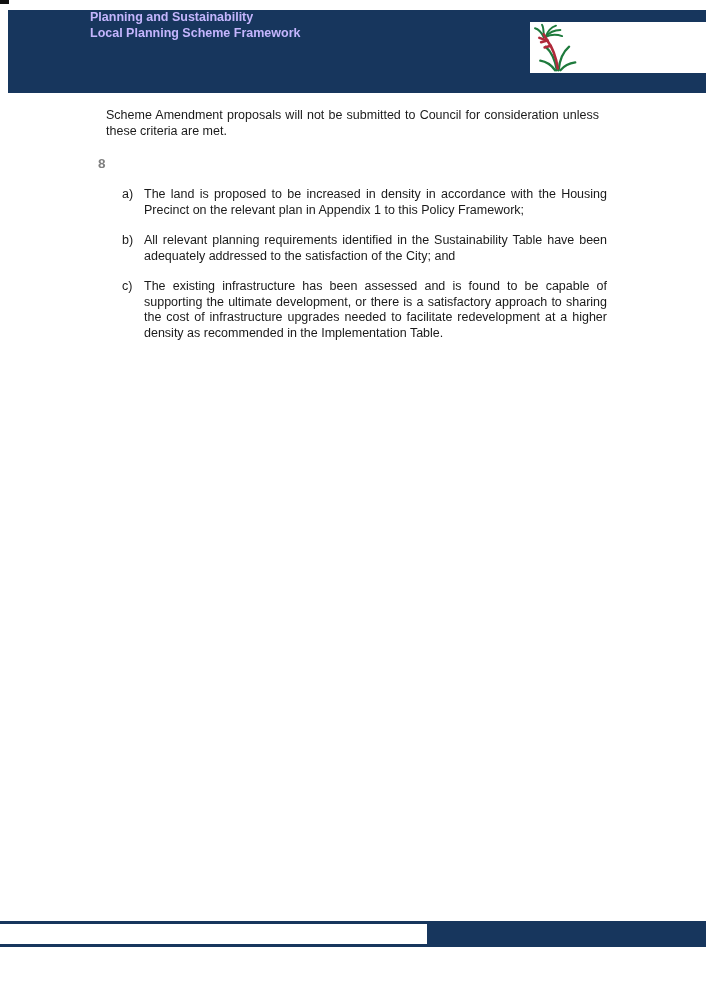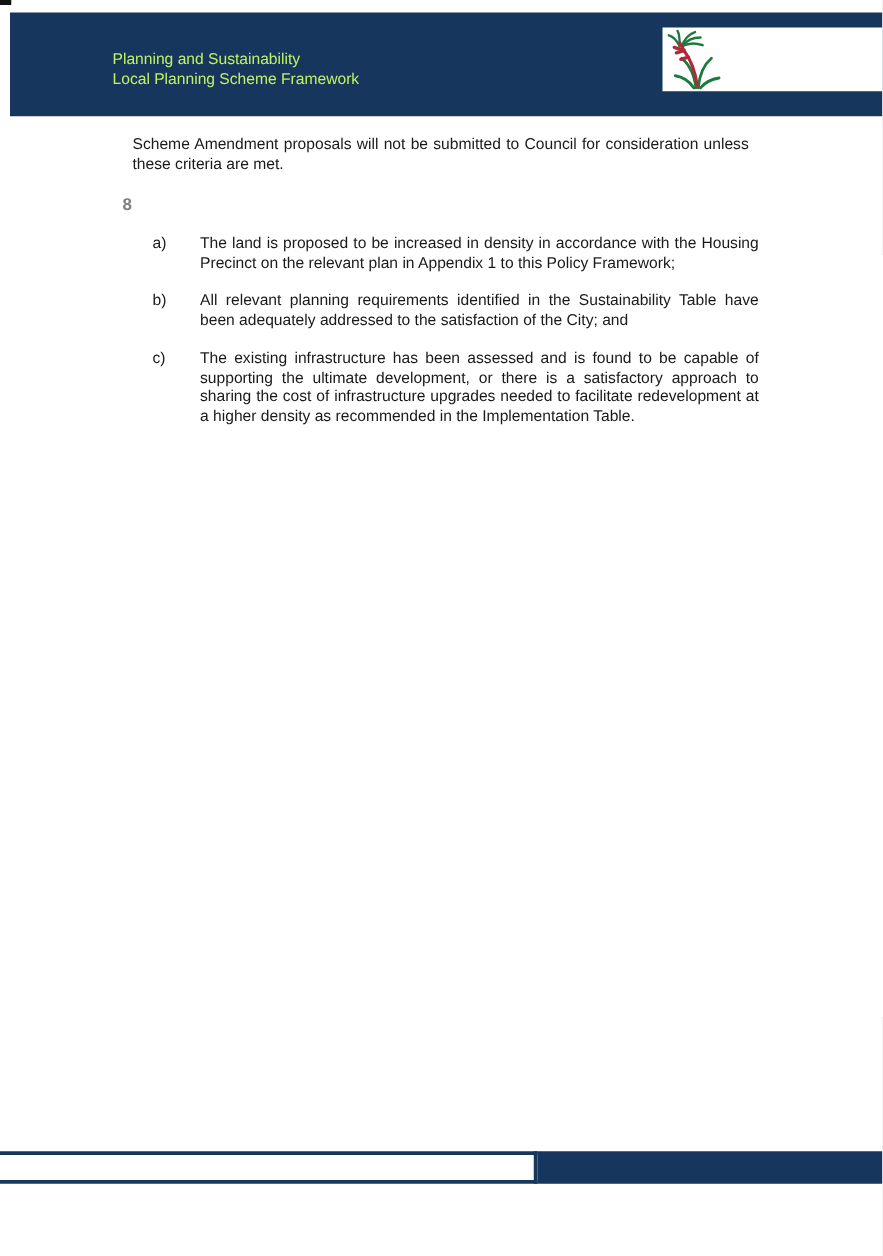--- a/index.html
+++ b/index.html
@@ -23,25 +23,26 @@
 
   
   .header-bar {
     position: absolute;
     left: 8px; top: 10px; right: 0;
     height: 83px;
     background: #17365d;
   }
   .header-text {
     position: absolute;
-    left: 82px; top: 30px;
-    color: #bef264;
+    left: 82px; top: 0;
+    color: #c4b5fd;
     font-size: 12.5px;
     line-height: 15.5px;
     white-space: nowrap;
+    font-weight: bold;
   }
   .logo-box {
     position: absolute;
     left: 522px; top: 12px;   
     width: 210px; height: 51px;
     background: #ffffff;
     display: flex;
     align-items: flex-start;
     overflow: hidden;
   }
@@ -89,21 +90,21 @@
   }
   .section-number { width: 45px; flex: 0 0 auto; }
   .lead-para { margin-top: 15px; }
   .list { margin-top: 15px; }
   .list-item {
     display: flex;
     padding-left: 24px;
     margin-bottom: 15px;
   }
   .item-label { width: 22px; flex: 0 0 auto; }
-  .item-text { flex: 1 1 auto; text-align: justify; margin-left: 16px; }
+  .item-text { flex: 1 1 auto; text-align: justify; }
 
   
   .footer-bar {
     position: absolute;
     left: 0; right: 0;
     top: 921px;
     height: 26px;
   }
   .footer-white-box {
     position: absolute;

